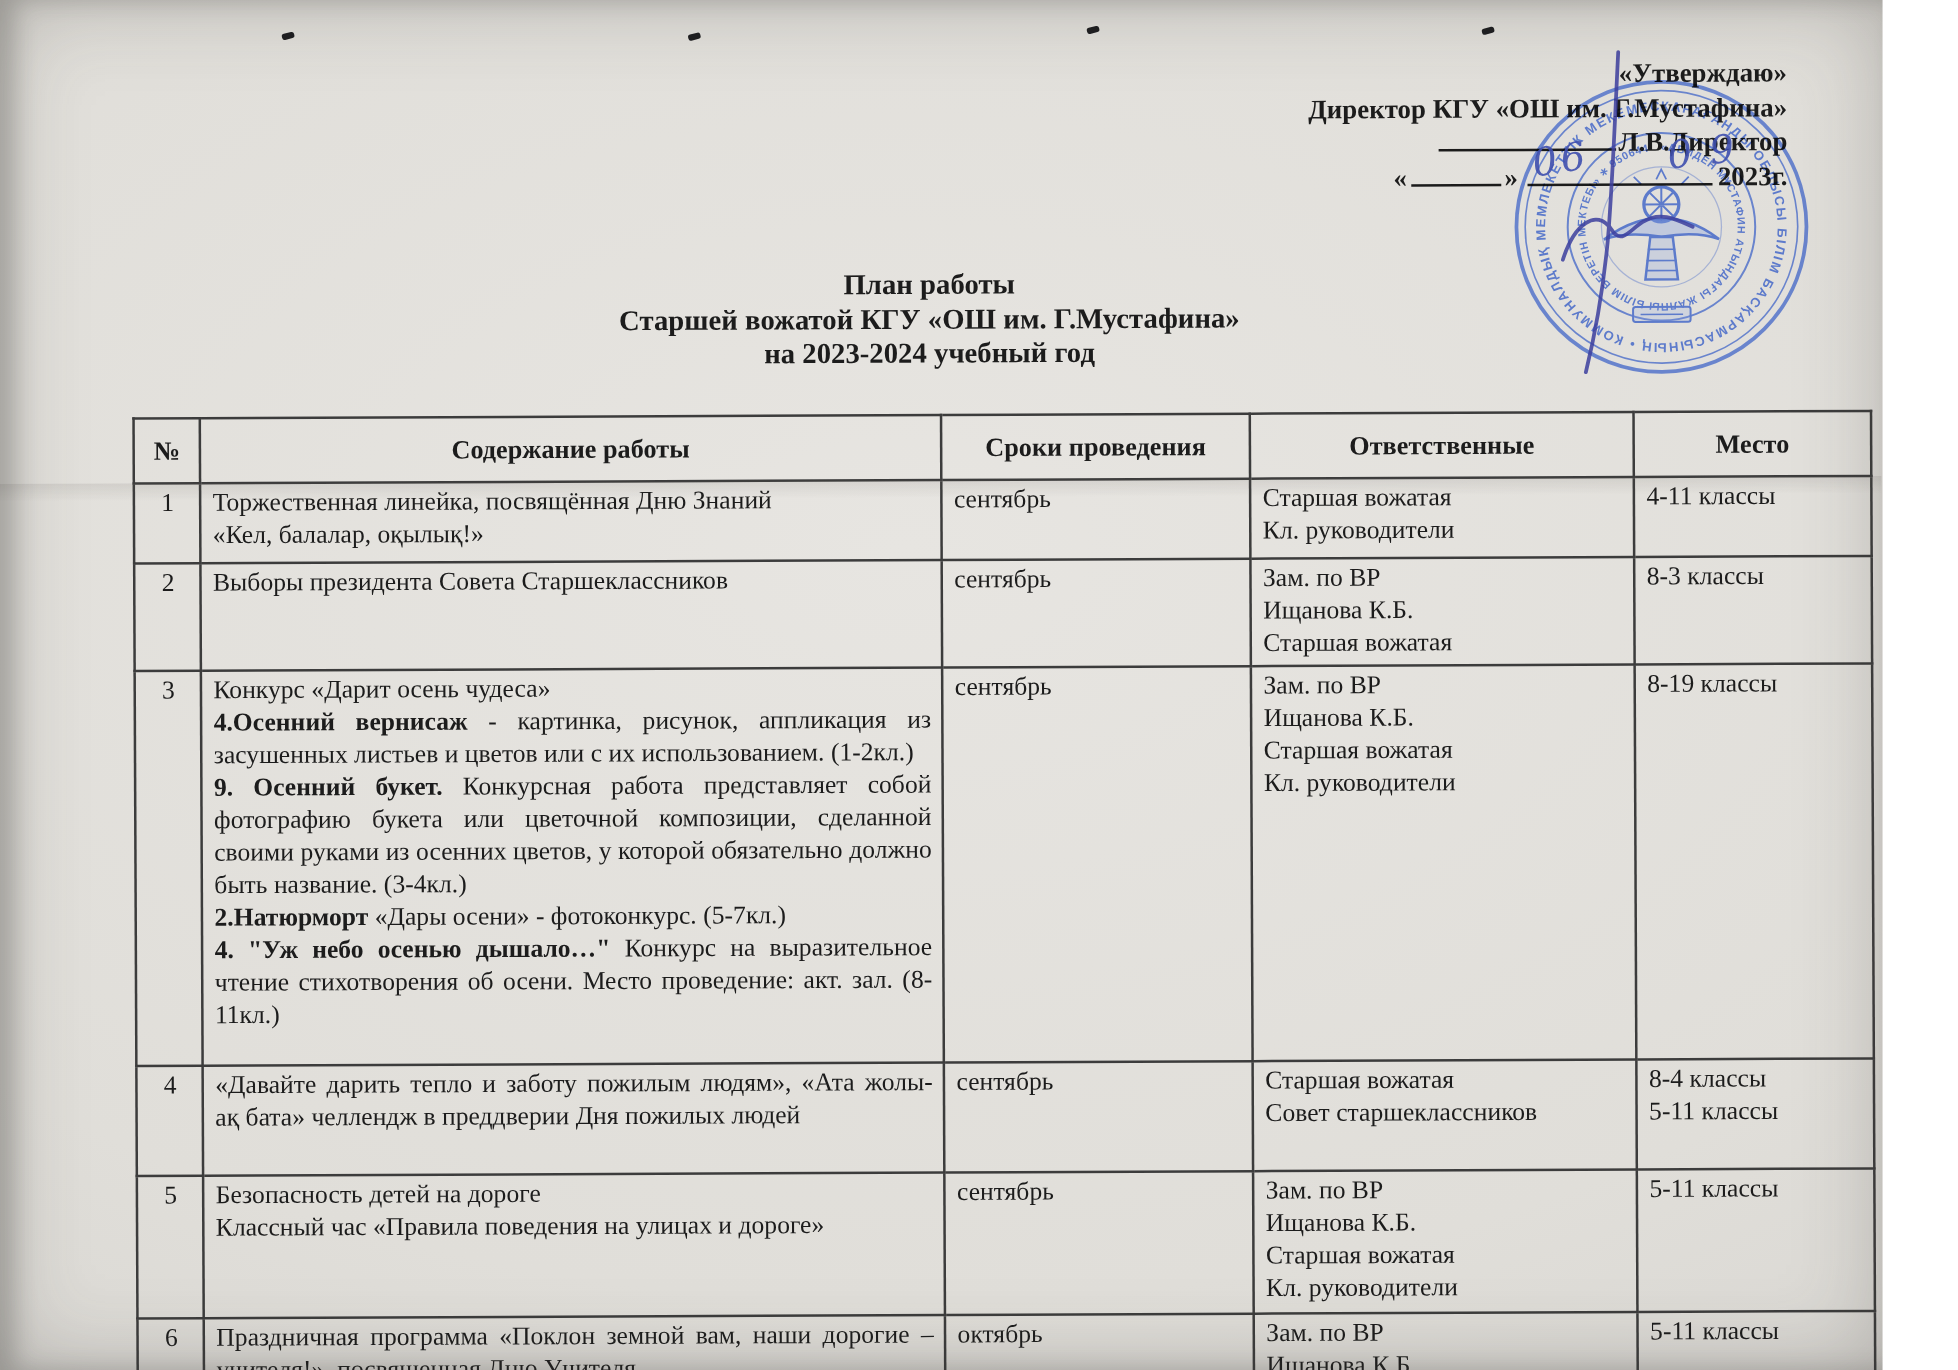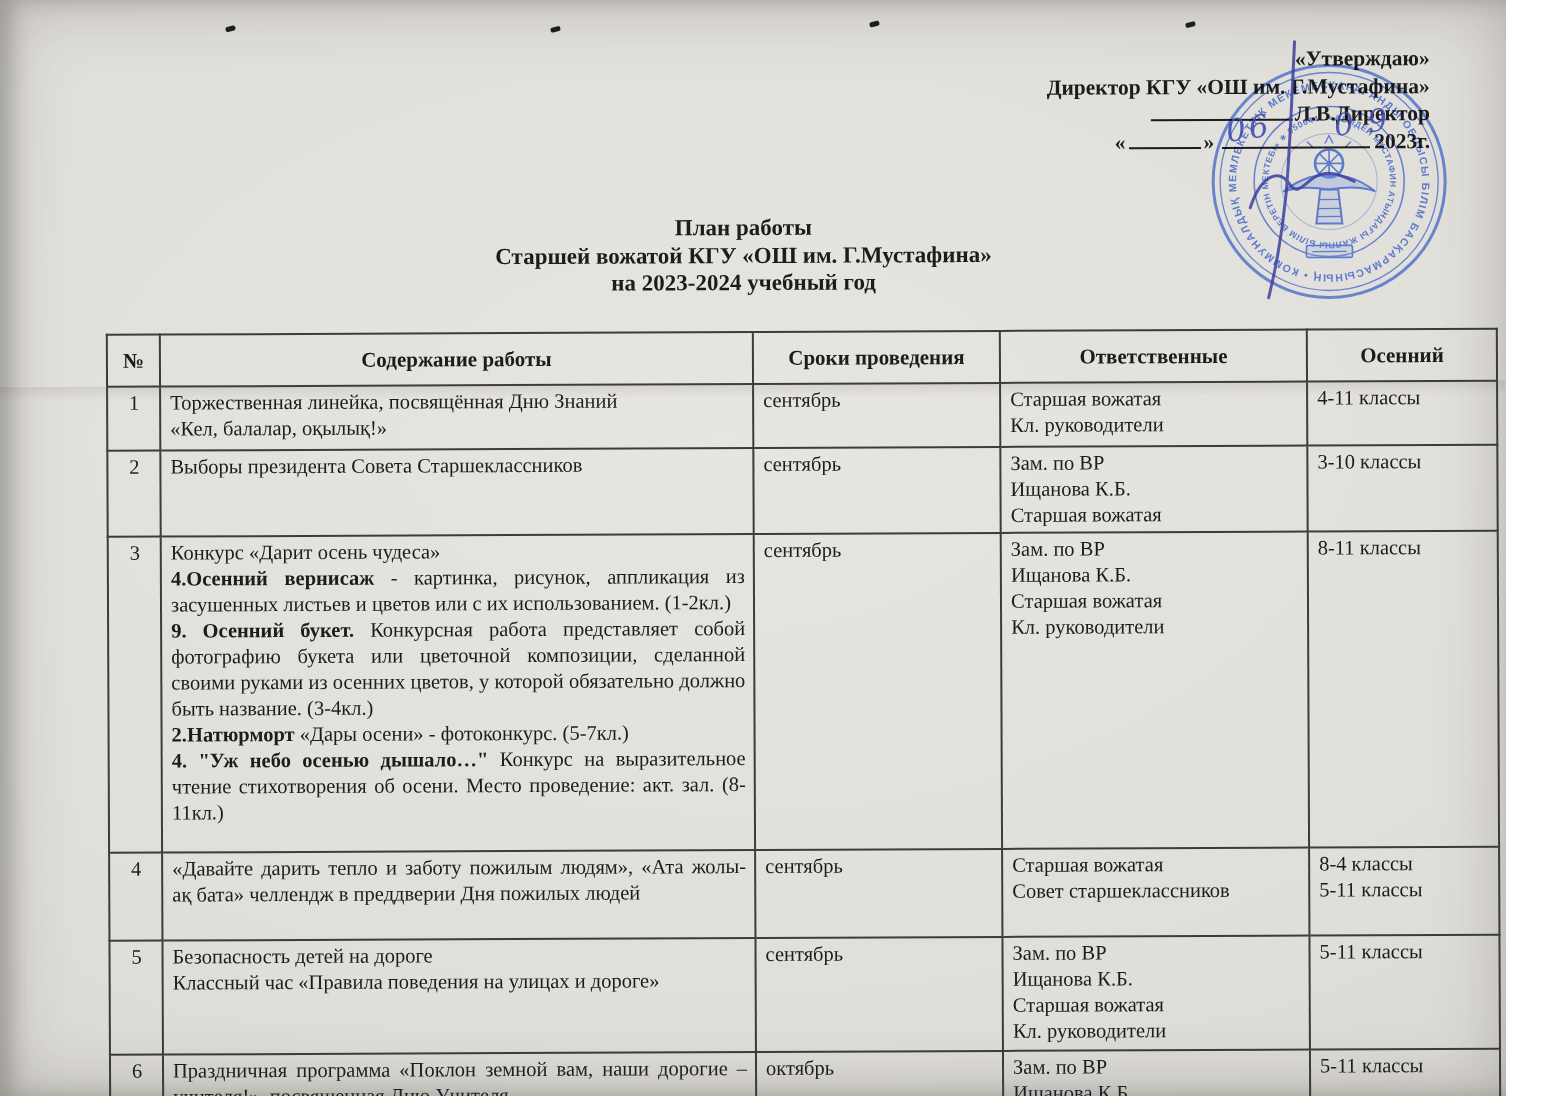--- a/index.html
+++ b/index.html
@@ -126,21 +126,21 @@
           <col style="width:247px">
           <col style="width:307px">
           <col style="width:190px">
       </colgroup>
       <thead>
         <tr>
           <th>№</th>
           <th>Содержание работы</th>
           <th>Сроки проведения</th>
           <th>Ответственные</th>
-          <th>Осенний</th>
+          <th>Место</th>
         </tr>
       </thead>
       <tbody>
           <tr>
             <td class="col-num">1</td>
             <td class="col-content">
               <div class="para">Торжественная линейка, посвящённая  Дню Знаний</div>
               <div class="para">«Кел, балалар, оқылық!»</div>
             </td>
             <td class="col-period">сентябрь</td>
@@ -157,41 +157,41 @@
             <td class="col-content">
               <div class="para">Выборы президента Совета Старшеклассников</div>
             </td>
             <td class="col-period">сентябрь</td>
             <td class="col-resp">
               <div class="line">Зам. по ВР</div>
               <div class="line">Ищанова К.Б.</div>
               <div class="line">Старшая вожатая</div>
             </td>
             <td class="col-class">
-              <div class="line">3-10 классы</div>
+              <div class="line">8-3 классы</div>
             </td>
           </tr>
           <tr>
             <td class="col-num">3</td>
             <td class="col-content">
               <div class="para">Конкурс «Дарит осень чудеса»</div>
               <div class="para"><b>4.Осенний вернисаж</b> - картинка, рисунок, аппликация из засушенных листьев и цветов или с их использованием. (1-2кл.)</div>
               <div class="para"><b>9. Осенний букет.</b> Конкурсная работа представляет собой фотографию букета или цветочной композиции, сделанной своими руками из осенних цветов, у которой обязательно должно быть название. (3-4кл.)</div>
               <div class="para"><b>2.Натюрморт</b> «Дары осени» - фотоконкурс. (5-7кл.)</div>
               <div class="para"><b>4. "Уж небо осенью дышало…"</b> Конкурс на выразительное чтение стихотворения об осени. Место проведение: акт. зал.  (8-11кл.)</div>
             </td>
             <td class="col-period">сентябрь</td>
             <td class="col-resp">
               <div class="line">Зам. по ВР</div>
               <div class="line">Ищанова К.Б.</div>
               <div class="line">Старшая вожатая</div>
               <div class="line">Кл. руководители</div>
             </td>
             <td class="col-class">
-              <div class="line">8-11 классы</div>
+              <div class="line">8-19 классы</div>
             </td>
           </tr>
           <tr>
             <td class="col-num">4</td>
             <td class="col-content">
               <div class="para">«Давайте дарить тепло и заботу пожилым людям», «Ата жолы- ақ бата» челлендж  в преддверии Дня пожилых людей</div>
             </td>
             <td class="col-period">сентябрь</td>
             <td class="col-resp">
               <div class="line">Старшая вожатая</div>

